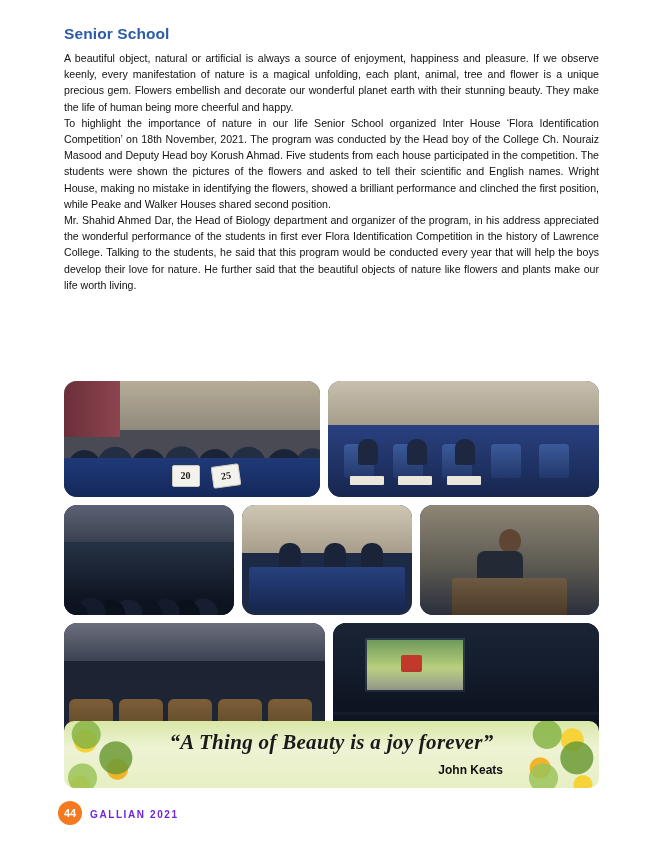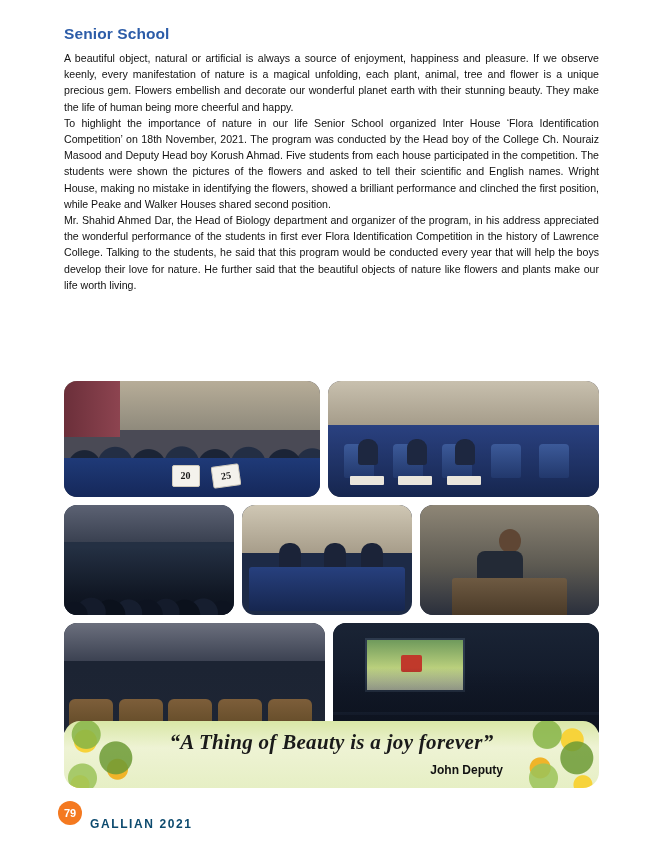--- a/index.html
+++ b/index.html
@@ -227,21 +227,21 @@
     position:absolute; left:0; right:0; bottom:22%; height:3px; background:#2b3a55;
   }
 
   
   .quote-banner {
     position: absolute;
     left: 64px;
     top: 721px;
     width: 535px;
     height: 67px;
-    border-radius: 16px;
+    border-radius: 10px;
     overflow: hidden;
     background:
       radial-gradient(circle at 4% 30%, #f7d33a 0 11px, transparent 12px),
       radial-gradient(circle at 10% 72%, #f0b429 0 10px, transparent 11px),
       radial-gradient(circle at 3% 95%, #f7d33a 0 9px, transparent 10px),
       radial-gradient(circle at 95% 28%, #f7d33a 0 11px, transparent 12px),
       radial-gradient(circle at 89% 70%, #f0b429 0 10px, transparent 11px),
       radial-gradient(circle at 97% 95%, #f7d33a 0 9px, transparent 10px),
       linear-gradient(180deg, #d9e7a6 0%, #eef3d4 40%, #e6efc4 100%);
   }
@@ -286,25 +286,25 @@
     width:24px; height:24px;
     border-radius:50%;
     background:#f47920;
     color:#ffffff;
     font-size:11px;
     font-weight:bold;
     text-align:center;
     line-height:24px;
   }
   .footer-label {
-    position:absolute; left:32px; top:16px;
-    font-size:12px;
+    position:absolute; left:32px; top:8px;
+    font-size:10px;
     font-weight:bold;
     letter-spacing:1.6px;
-    color:#0c4a6e;
+    color:#6d28d9;
     font-family:"Liberation Sans", sans-serif;
   }
 </style>
 </head>
 <body>
 
 <div class="page">
 
   <div class="content">
     <h1 class="page-title">Senior School</h1>
@@ -382,21 +382,21 @@
         <div class="crowd"></div>
       </div>
     </div>
 
   </div>
 
   <div class="quote-banner">
     <div class="leafL"></div>
     <div class="leafR"></div>
     <div class="quote-text">“A Thing of Beauty is a joy forever”</div>
-    <div class="quote-author">John Deputy</div>
+    <div class="quote-author">John Keats</div>
   </div>
 
   <div class="footer">
-    <div class="page-badge">79</div>
+    <div class="page-badge">44</div>
     <div class="footer-label">GALLIAN 2021</div>
   </div>
 
 </div>
 
 </body></html>

